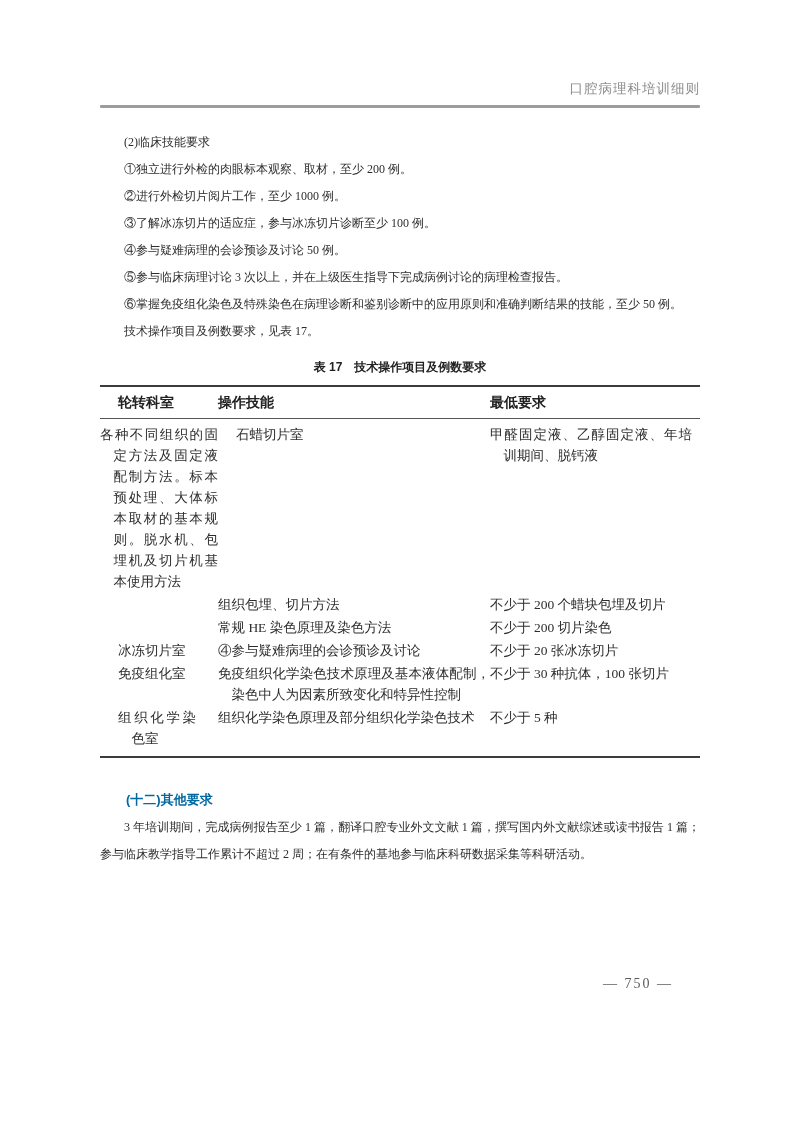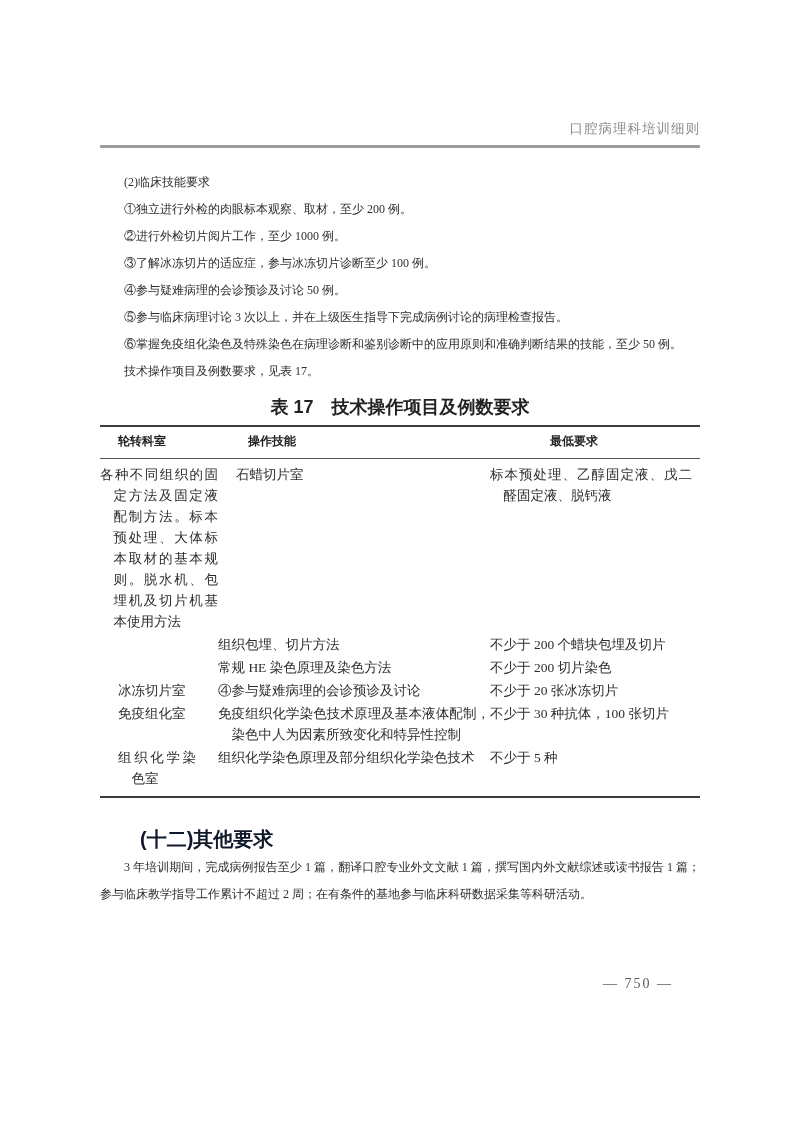--- a/index.html
+++ b/index.html
@@ -10,21 +10,21 @@
   body {
     width: 800px;
     height: 1131px;
     position: relative;
     font-family: "Liberation Serif", "DejaVu Serif", serif;
     color: #2d2d2d;
   }
   .page {
     position: relative;
     width: 600px;
-    padding: 120px 100px 0 100px;
+    padding: 80px 100px 0 100px;
   }
   
   .running-head {
     text-align: right;
     font-size: 13.5px;
     line-height: 17px;
     color: #8c8c8c;
     letter-spacing: 1px;
   }
   .head-rule {
@@ -45,42 +45,41 @@
   }
   .para.indent {
     text-indent: 2em;
   }
   
   .table-caption {
     margin-top: 13px;
     text-align: center;
     font-family: "Liberation Sans", "DejaVu Sans", sans-serif;
     font-weight: 700;
-    font-size: 18px;
+    font-size: 12px;
     line-height: 19px;
     color: #222;
   }
   
   .dtable {
     margin-top: 8px;
     border-top: 2px solid #3c3c3c;
     border-bottom: 2px solid #3c3c3c;
     font-size: 13.5px;
   }
   .thead {
     display: grid;
     grid-template-columns: 118px 272px 210px;
     border-bottom: 1px solid #555;
     padding: 6px 0 7px 0;
-    font-family: Liberation Mono, monospace;
+    font-family: Liberation Sans, sans-serif;
     font-weight: 700;
-    font-size: 12px;
+    font-size: 14px;
     line-height: 18px;
     color: #222;
-    gap: 30px;
   }
   .thead .h1 { padding-left: 18px; }
   .thead .h2 { padding-left: 0; }
   .thead .h3 { text-align: left; }
   .tbody {
     padding: 5px 0 7px 0;
   }
   .trow {
     display: grid;
     grid-template-columns: 118px 272px 210px;
@@ -103,24 +102,24 @@
   .cell.c3 {
     padding-left: 1em;
     padding-right: 8px;
     text-indent: -1em;
   }
   
   .section-heading {
     margin: 28px 0 0 0;
     font-family: "Liberation Sans", "DejaVu Sans", sans-serif;
     font-weight: 700;
-    font-size: 20px;
+    font-size: 13px;
     line-height: 27px;
     text-indent: 2em;
-    color: #0f172a;
+    color: #0369a1;
   }
   .section-para {
     margin-top: 1px;
   }
   
   .page-number {
     position: absolute;
     top: 976px;
     right: 127px;
     font-size: 14px;
@@ -155,21 +154,21 @@
     <div class="dtable">
       <div class="thead">
         <div class="h1">轮转科室</div>
         <div class="h2">操作技能</div>
         <div class="h3">最低要求</div>
       </div>
       <div class="tbody">
           <div class="trow">
             <div class="cell c2">各种不同组织的固定方法及固定液配制方法。标本预处理、大体标本取材的基本规则。脱水机、包埋机及切片机基本使用方法</div>
             <div class="cell c1">石蜡切片室</div>
-            <div class="cell c3">标本预处理、乙醇固定液、戊二醛固定液、脱钙液</div>
+            <div class="cell c3">甲醛固定液、乙醇固定液、年培训期间、脱钙液</div>
           </div>
           <div class="trow">
             <div class="cell c1"></div>
             <div class="cell c2">组织包埋、切片方法</div>
             <div class="cell c3">不少于 200 个蜡块包埋及切片</div>
           </div>
           <div class="trow">
             <div class="cell c1"></div>
             <div class="cell c2">常规 HE 染色原理及染色方法</div>
             <div class="cell c3">不少于 200 切片染色</div>

